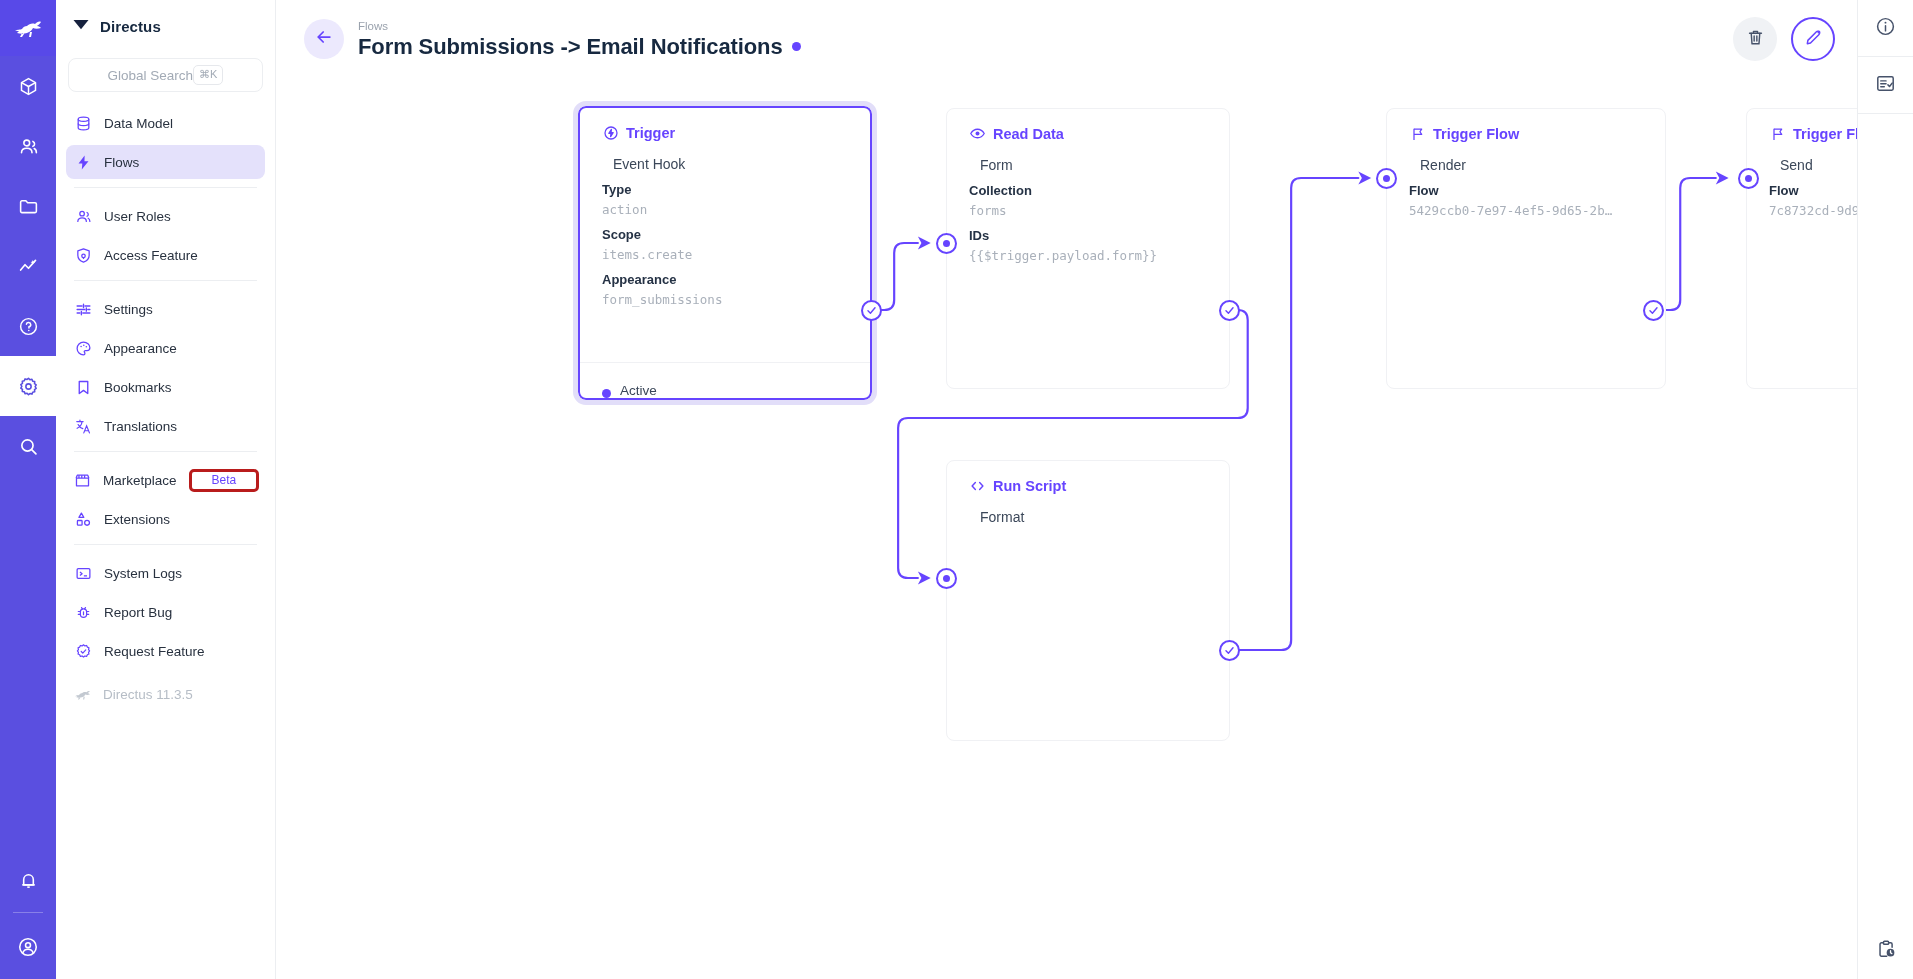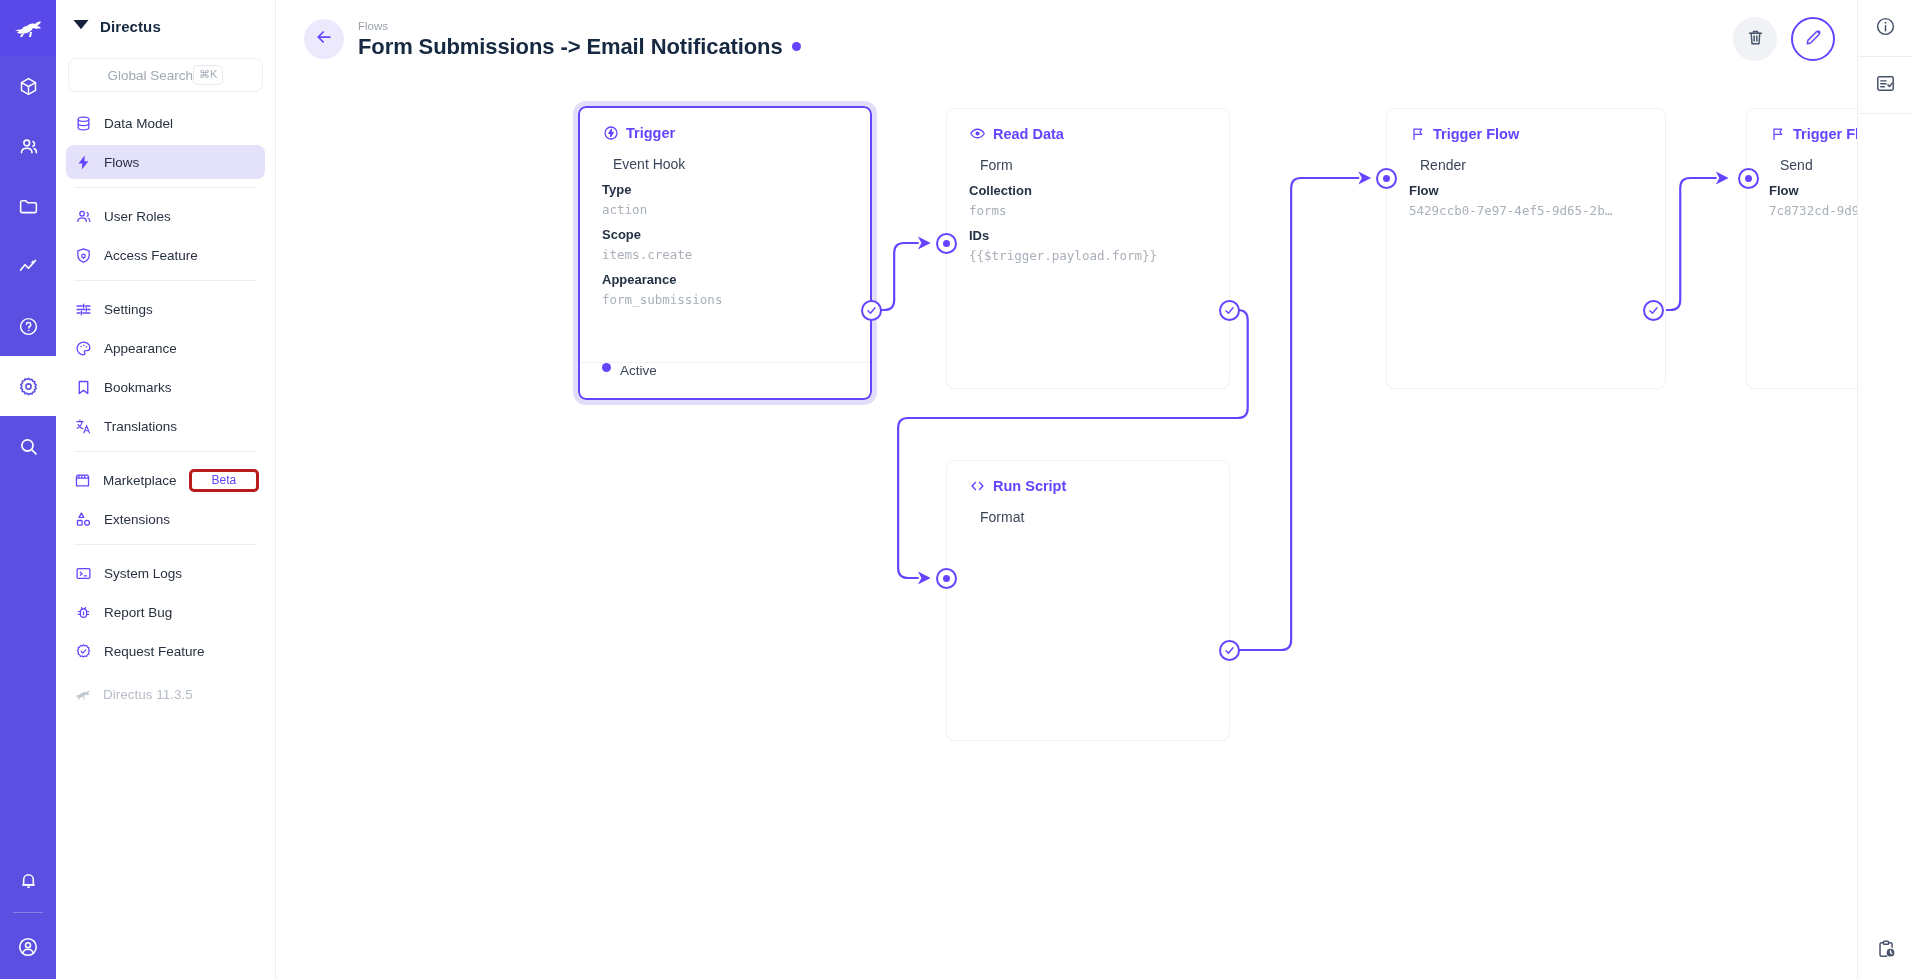--- a/index.html
+++ b/index.html
@@ -129,21 +129,21 @@
   .panel-body { padding: 0 22px; }
   .p-name { font-size: 14px; color: #3b4759; line-height: 22px; margin-bottom: 4px; margin-left: 11px; }
   .p-key { font-size: 13px; font-weight: 700; color: #253245; line-height: 20px; margin-top: 5px; }
   .p-val {
     font-family: "DejaVu Sans Mono", monospace;
     font-size: 12.5px; color: #a9b0ba; line-height: 20px;
     white-space: nowrap; overflow: hidden;
   }
   .panel-foot {
     border-top: 1px solid #f0f1f4;
-    display: flex; align-items: flex-start; gap: 9px;
+    display: flex; align-items: flex-end; gap: 9px;
     padding: 0 22px; height: 36px; margin-top: auto;
     font-size: 13.5px; color: #3b4759;
   }
   .foot-dot { width: 9px; height: 9px; border-radius: 50%; background: #6644ff; }
 
   
   .panel.trigger {
     border: 2px solid #6644ff;
     outline: 5px solid #e2def9;
     display: flex; flex-direction: column;

